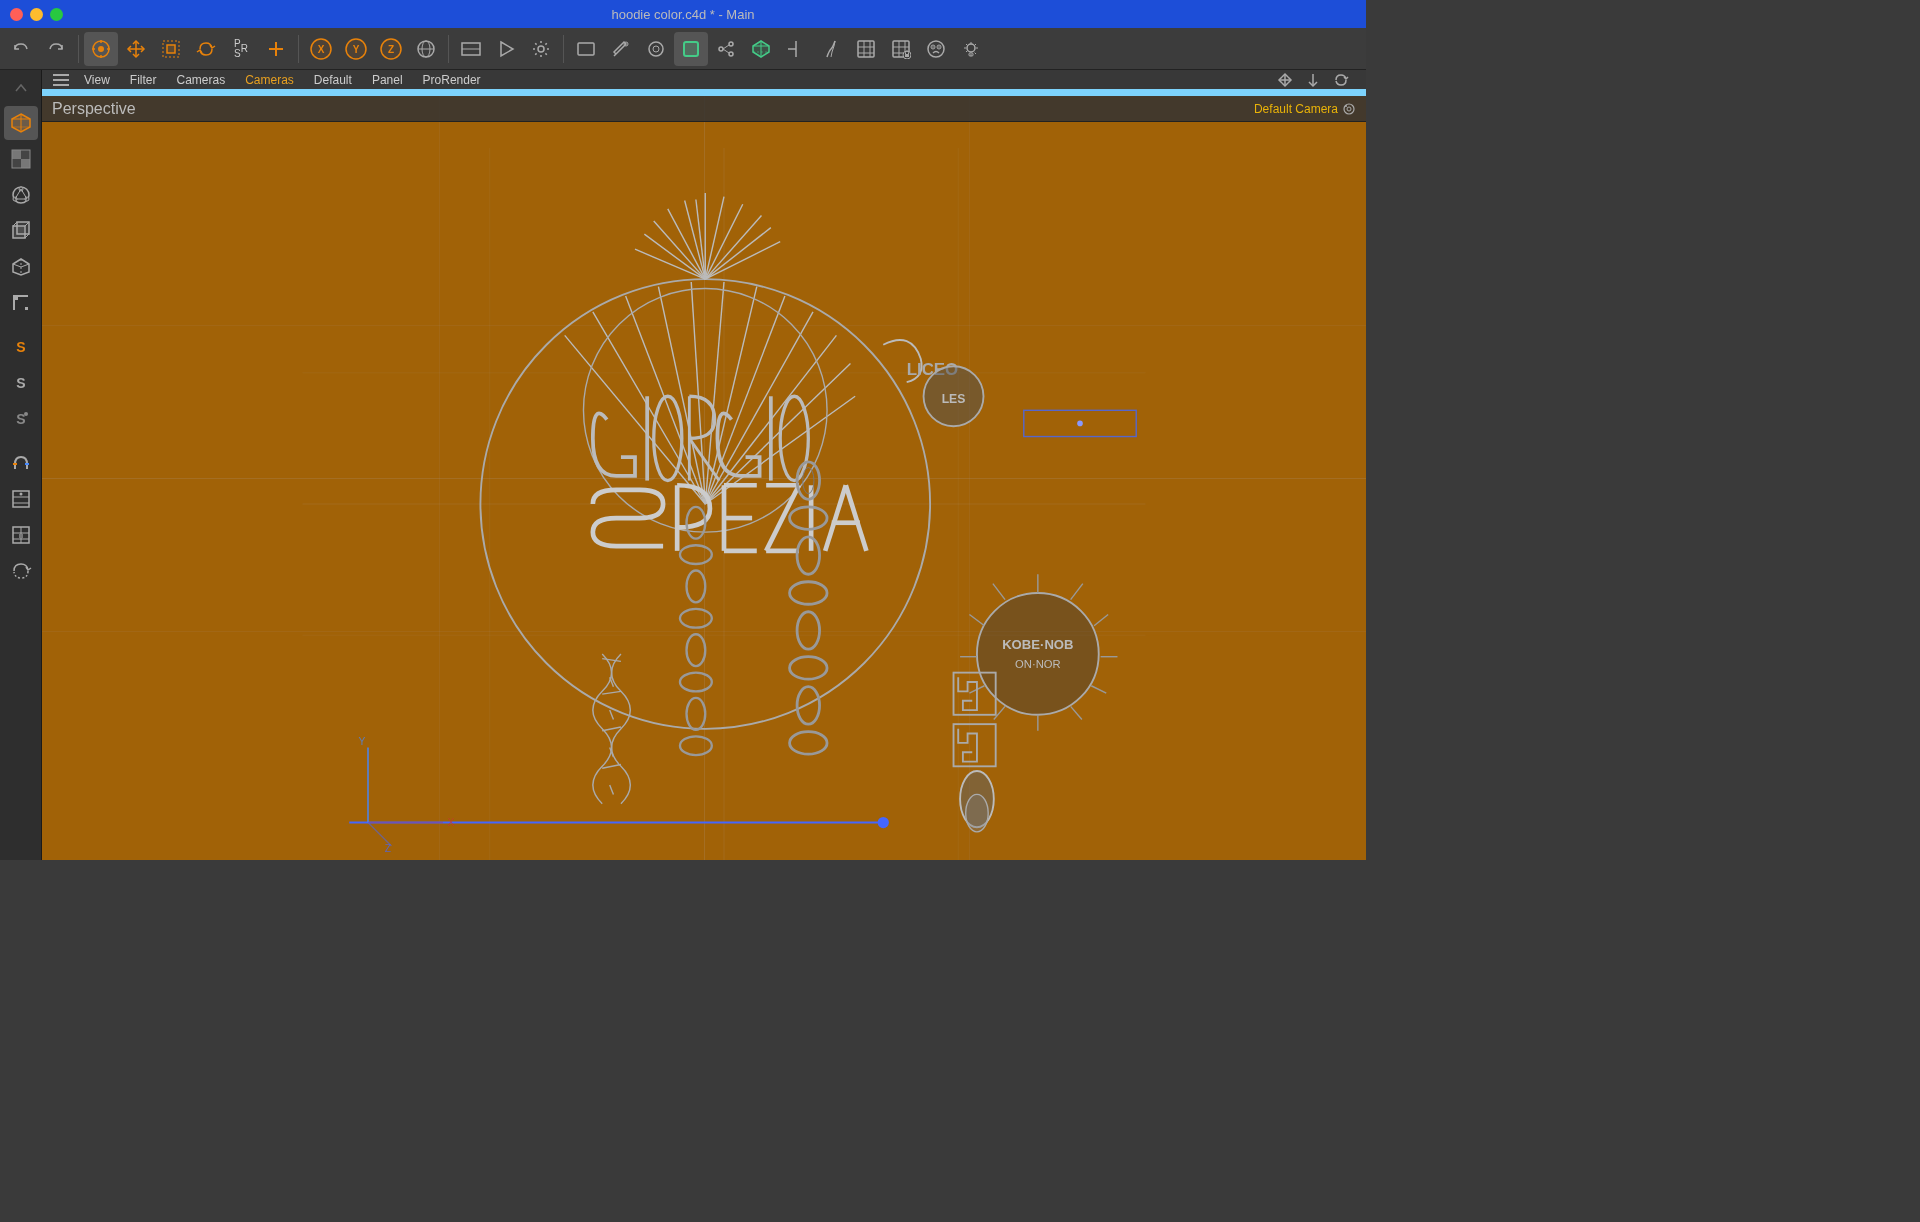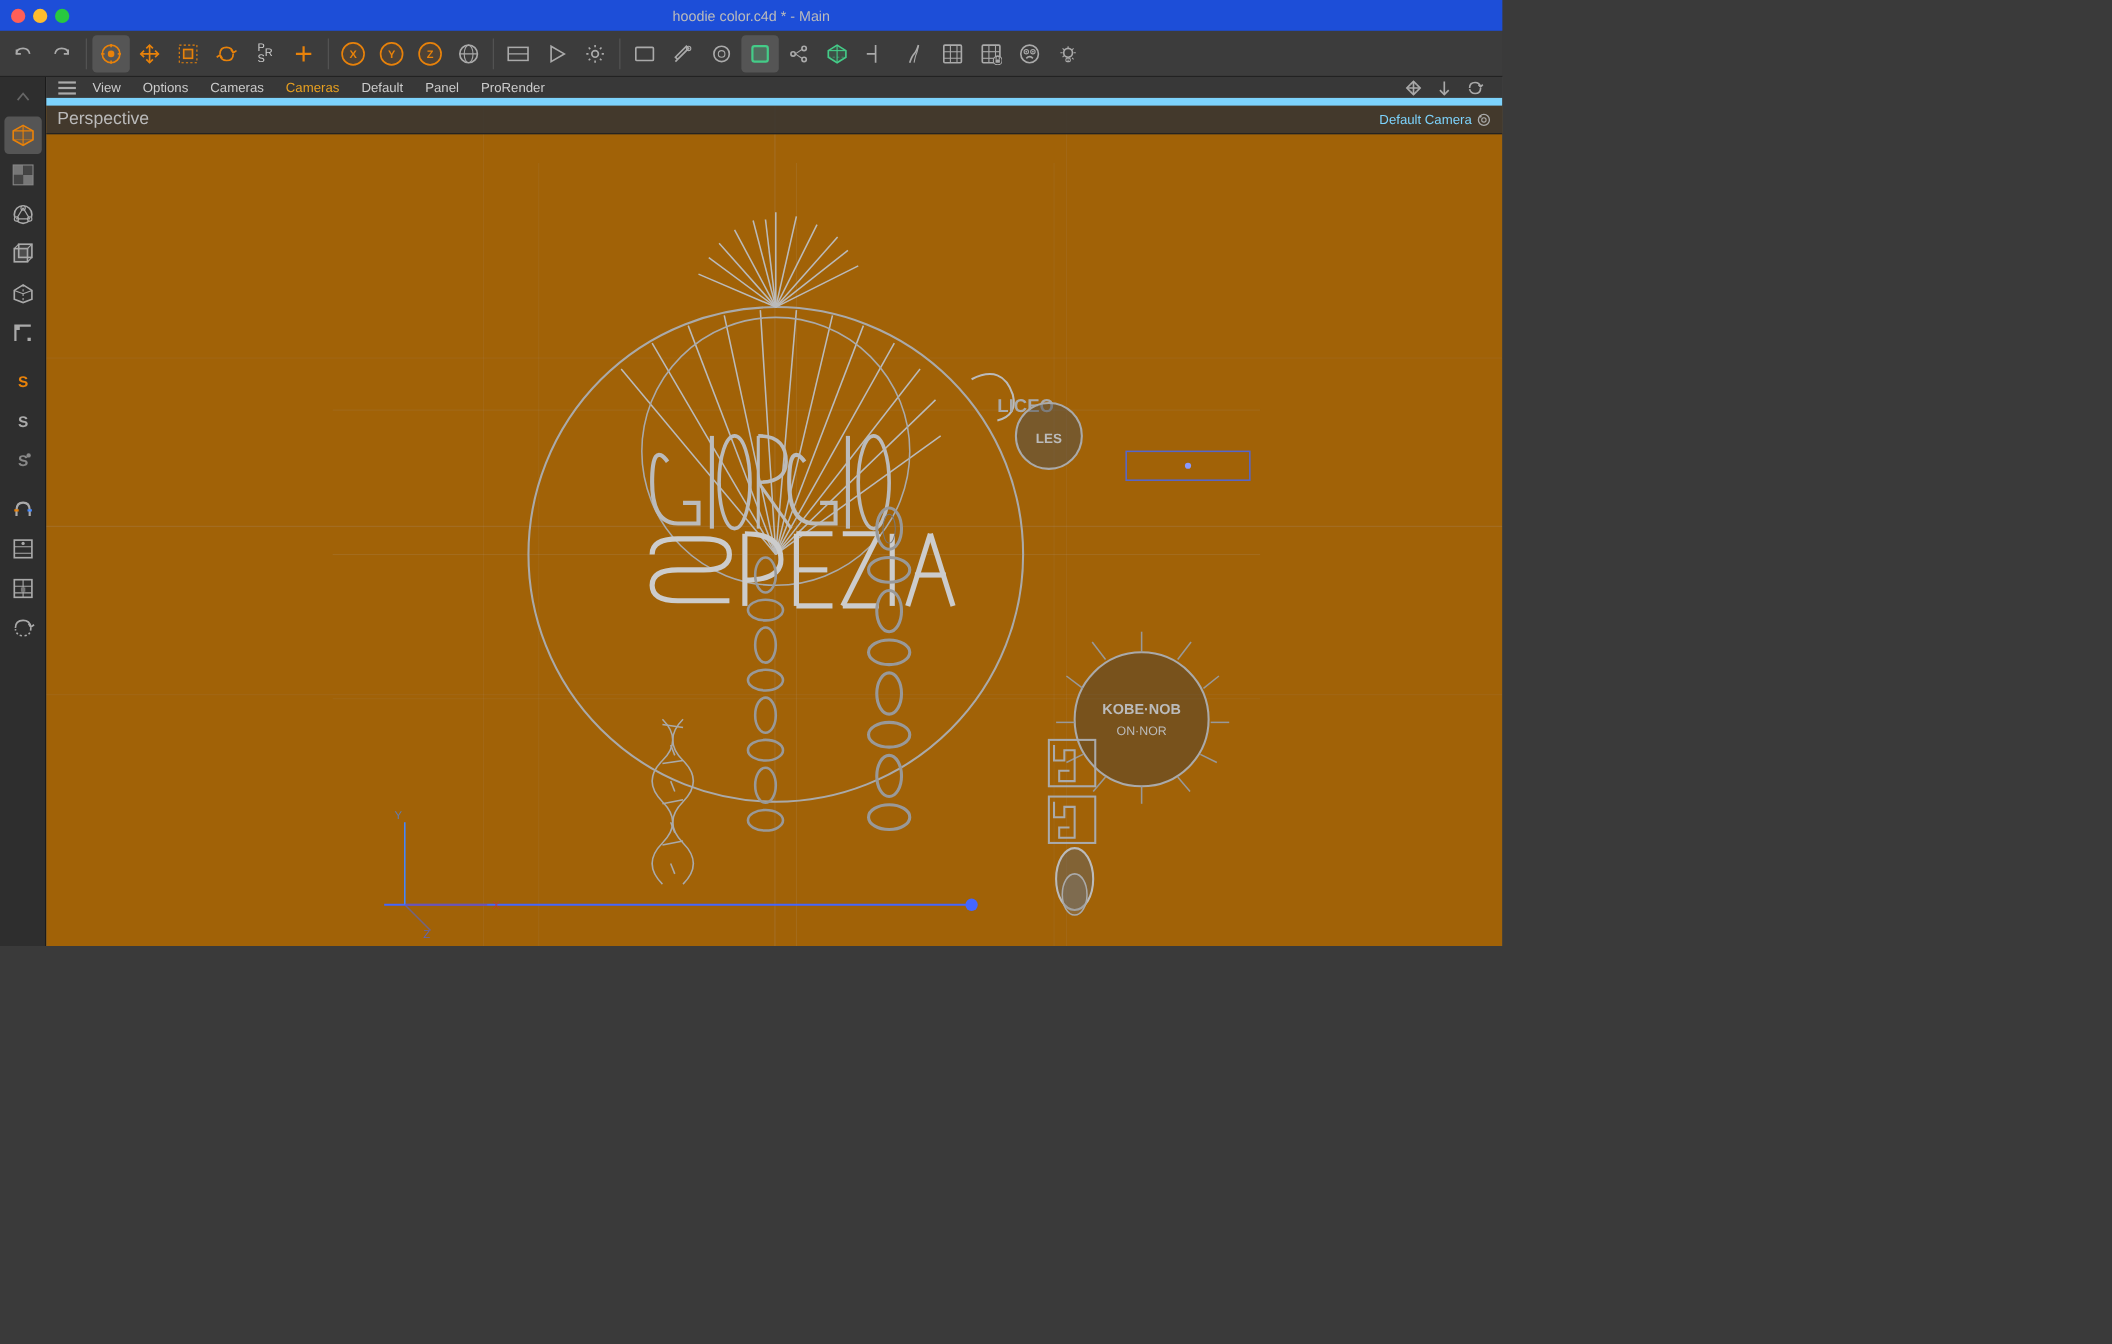--- a/index.html
+++ b/index.html
@@ -135,21 +135,21 @@
       align-items: center;
       justify-content: space-between;
       padding: 0 10px;
       z-index: 10;
     }
     #perspective-label {
       color: #bbb;
       font-size: 16px;
     }
     #camera-label {
-      color: #7dd3fc;
+      color: #eab308;
       font-size: 12px;
       display: flex; align-items: center; gap: 4px;
     }
 
     
     #scene-canvas {
       position: absolute;
       top: 26px; left: 0; right: 0; bottom: 0;
       background: #a16207;
     }
@@ -529,21 +529,21 @@
 
     <div id="viewport">
 
       <div id="menubar" style="position:relative; z-index:15;">
         <div class="menu-hamburger">
           <div class="hamburger-line"></div>
           <div class="hamburger-line"></div>
           <div class="hamburger-line"></div>
         </div>
         <div class="menu-item">View</div>
-        <div class="menu-item">Options</div>
+        <div class="menu-item">Filter</div>
         <div class="menu-item">Cameras</div>
         <div class="menu-item active">Cameras</div>
         <div class="menu-item">Default</div>
         <div class="menu-item">Panel</div>
         <div class="menu-item">ProRender</div>
 
         <div style="margin-left:auto; display:flex; align-items:center; gap:6px; padding-right:6px;">
           <div class="nav-btn">
             <svg width="16" height="16" viewBox="0 0 16 16" fill="none">
               <line x1="8" y1="2" x2="8" y2="14" stroke="#aaa" stroke-width="1.5"></line>

